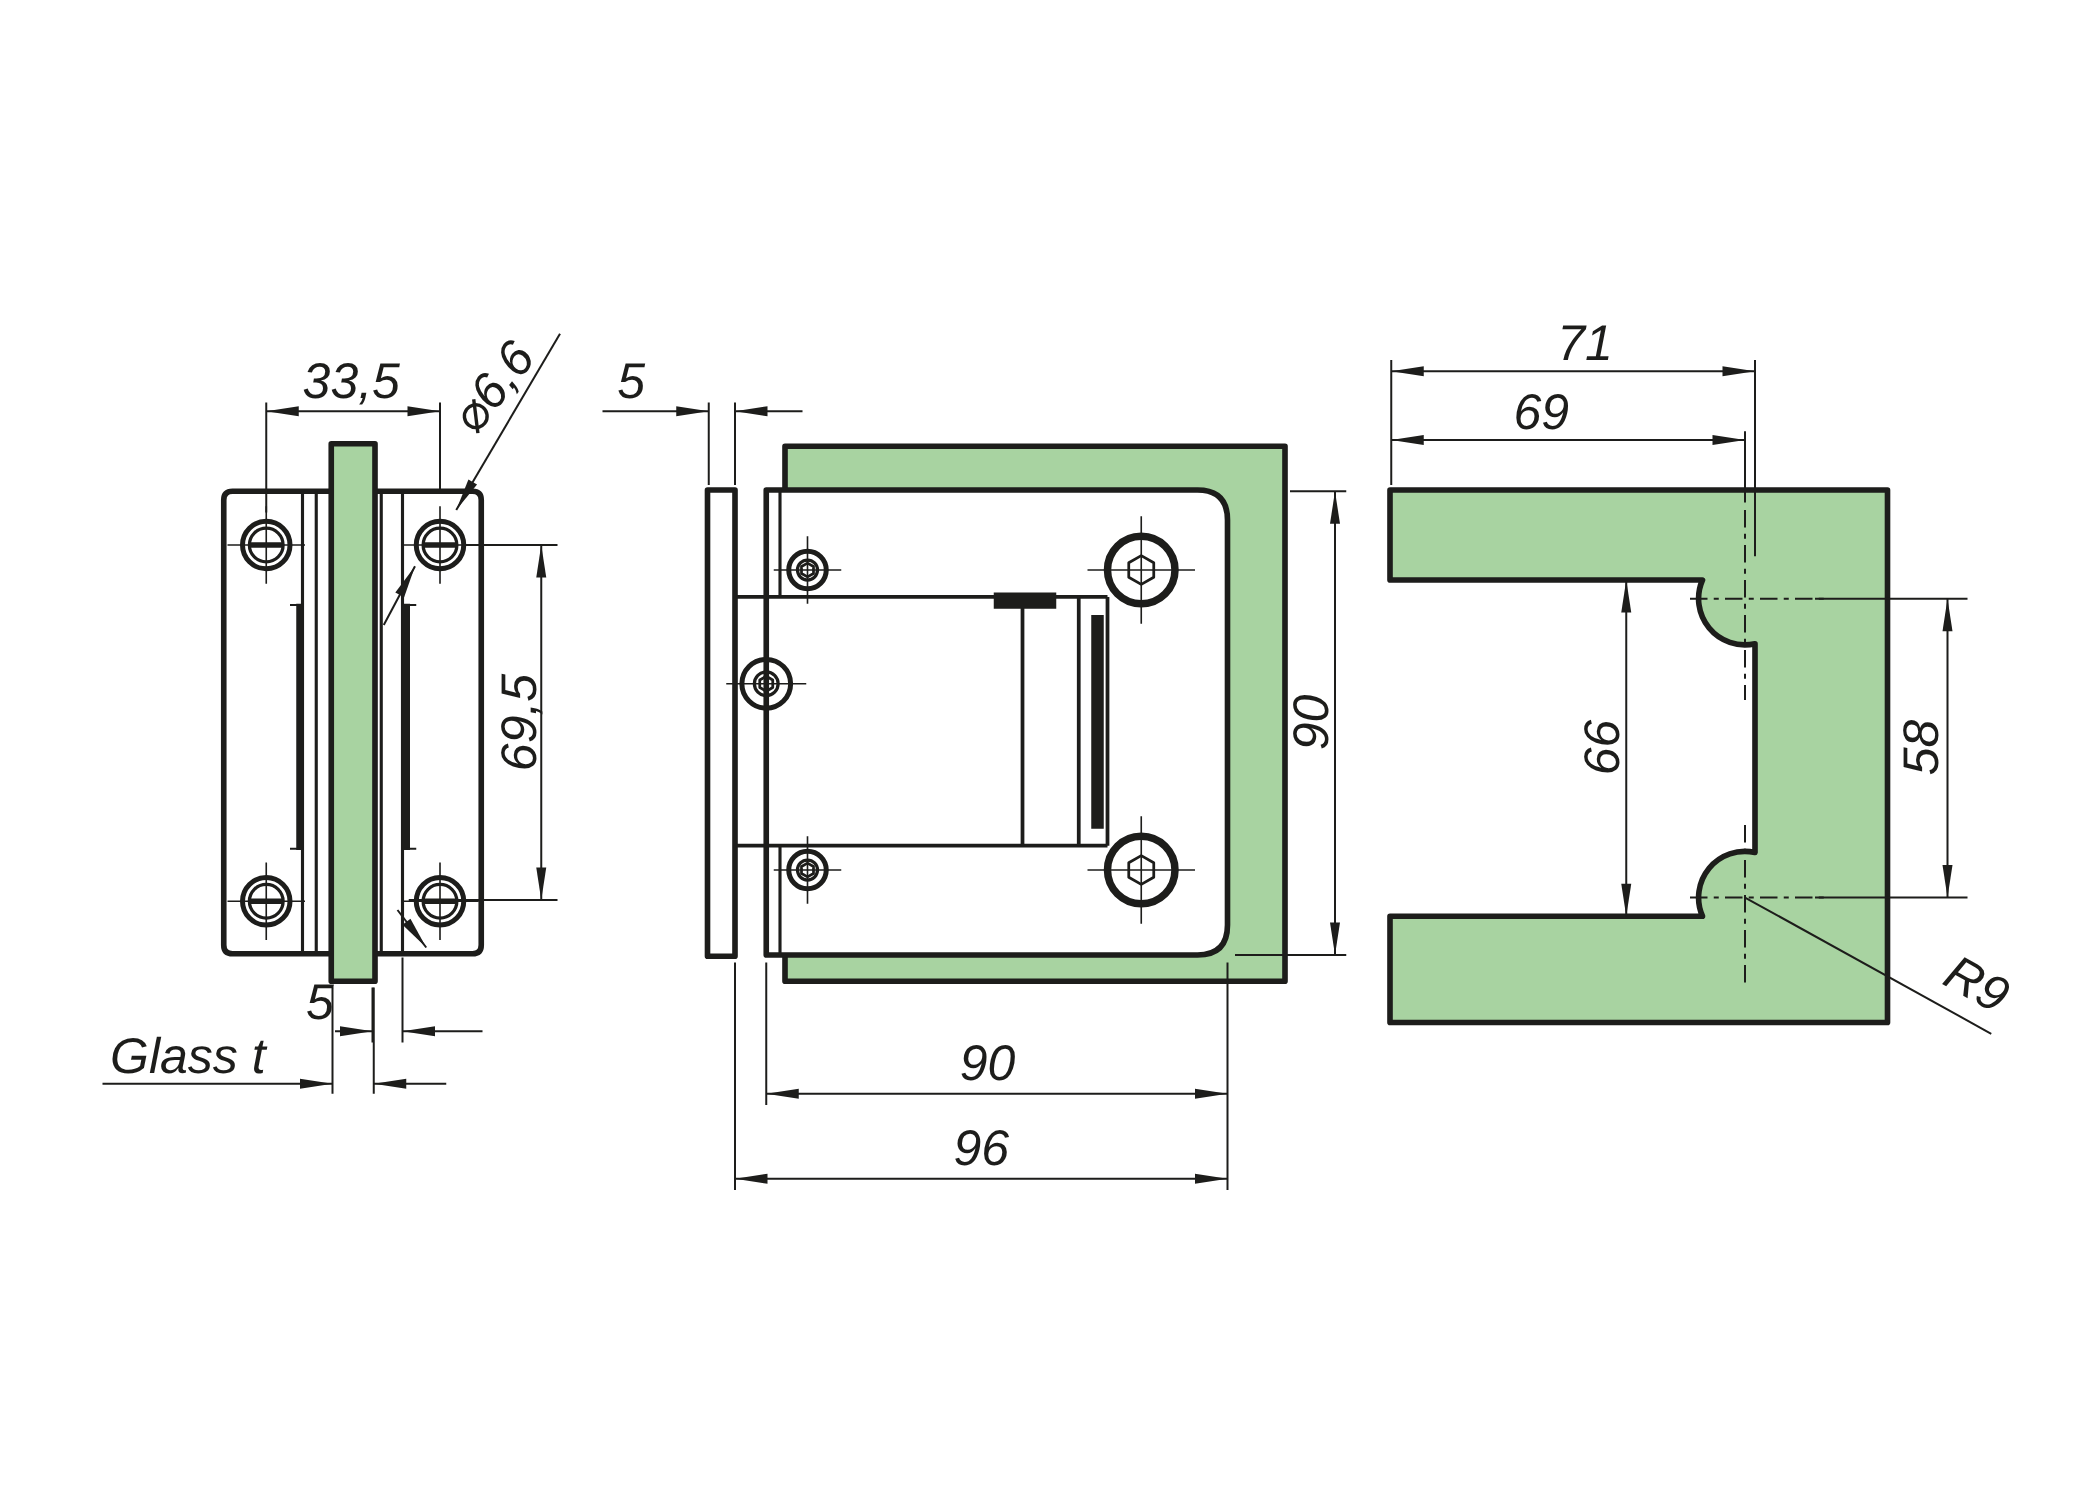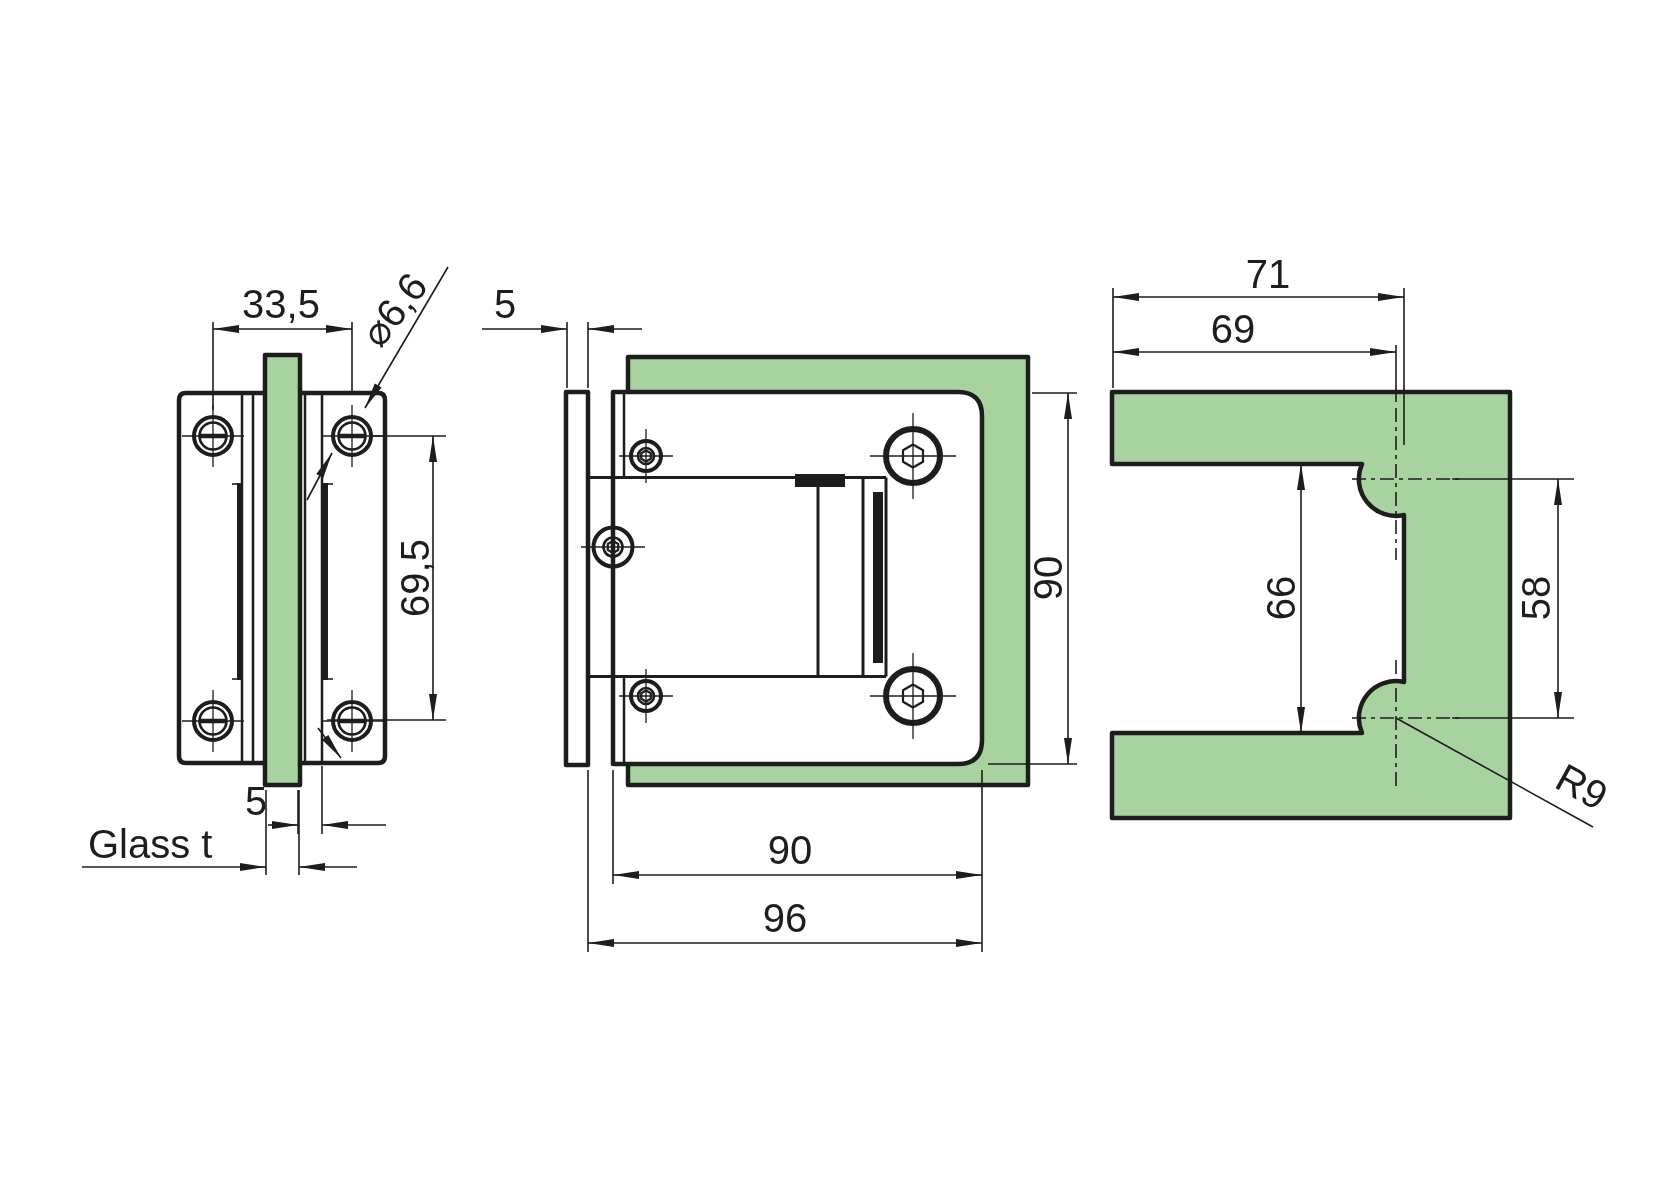--- a/index.html
+++ b/index.html
@@ -1,21 +1,21 @@
 <!DOCTYPE html>
 <html style="--glass: #a8d3a1; --line: #1d1d1b; --bg: #ffffff;"><head>
 <meta charset="utf-8">
 <style>
   :root{
     --glass:#a8d3a1;
     --line:#1d1d1b;
     --bg:#ffffff;
   }
   html,body{margin:0;padding:0;background:var(--bg);}
-  .stage{width:1400px;height:1188px;background:var(--bg);position:relative;}
+  .stage{width:1400px;height:1188px;background:var(--bg);position:relative;font-style:italic;}
   svg{display:block;}
   .outline{fill:#ffffff;stroke:var(--line);stroke-width:4.5;stroke-linejoin:round;}
   .glassfill{fill:var(--glass);stroke:var(--line);stroke-width:4.5;stroke-linejoin:round;}
   .l3{stroke:var(--line);stroke-width:3;fill:none;}
   .l25{stroke:var(--line);stroke-width:2.5;fill:none;}
   .heavy{stroke:var(--line);stroke-width:6;fill:none;}
   .slot{stroke:var(--line);stroke-width:4.5;fill:none;}
   .dim{stroke:var(--line);stroke-width:1.6;fill:none;}
   .cl{stroke:var(--line);stroke-width:1.6;fill:none;stroke-dasharray:14 5 4 5;}
   .scr-o{fill:none;stroke:var(--line);stroke-width:4;}

